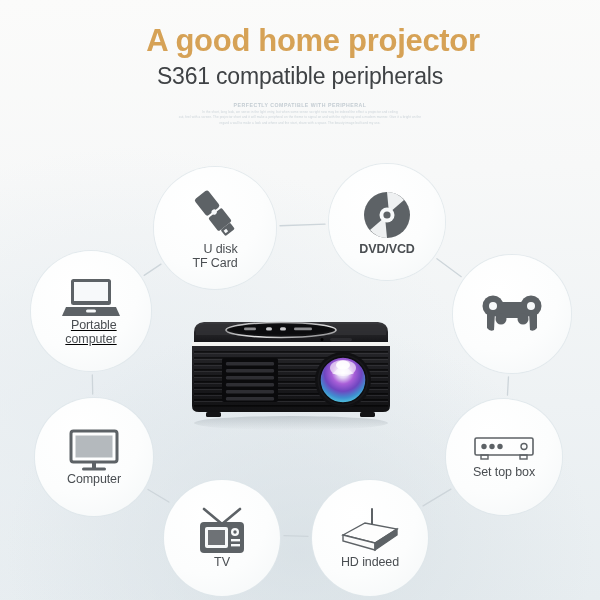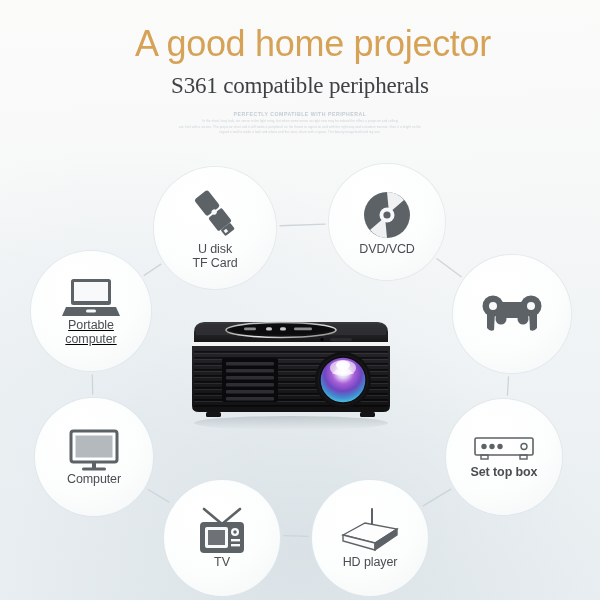--- a/index.html
+++ b/index.html
@@ -14,33 +14,32 @@
     background:
       radial-gradient(ellipse 70% 55% at 50% 92%, rgba(206,216,222,0.55) 0%, rgba(226,233,237,0.0) 70%),
       radial-gradient(ellipse 90% 70% at 22% 70%, rgba(230,236,240,0.85) 0%, rgba(240,243,245,0) 65%),
       linear-gradient(178deg, #fbfbfa 0%, #f7f8f8 30%, #eef2f4 68%, #e7edf0 100%);
   }
 
   
   #header { position:absolute; top:0; left:0; width:600px; text-align:center; }
   #title {
     margin-top:25px;
-    font-size:36px;
-    font-weight:normal;
+    font-size:31px;
+    font-weight:bold;
     letter-spacing:-0.3px;
     color:#d6a256;
     line-height:1.05;
     padding-left:26px;
   }
   #subtitle {
-    margin-top:10px;
+    margin-top:5px;
     font-size:23px;
     color:#3f4245;
     letter-spacing:-0.2px;
-    font-family:Liberation Serif, serif;
   }
   #microhead {
     margin-top:12px;
     font-size:5.2px;
     letter-spacing:0.5px;
     color:#c3ccd2;
     font-weight:bold;
   }
   .microline {
     font-size:3.1px;
@@ -65,21 +64,21 @@
       radial-gradient(circle at 38% 30%, #ffffff 0%, #fcfdfd 55%, #f3f6f7 100%);
     display:flex;
     flex-direction:column;
     align-items:center;
     justify-content:center;
     box-shadow:0 0 0 1px rgba(222,229,233,0.75);
   }
   .node .ico { display:flex; align-items:center; justify-content:center; }
   .node .lbl {
     margin-top:0;
-    text-align:center;
+    text-align:right;
     font-size:12.5px;
     color:#4a4e52;
     line-height:1.15;
     white-space:pre-line;
     letter-spacing:-0.1px;
   }
 
   
   #projector { position:absolute; left:182px; top:302px; width:218px; height:128px; }
 </style>
@@ -121,21 +120,21 @@
         <rect x="20" y="27" width="17" height="17" rx="2"></rect>
         <circle cx="28.5" cy="26" r="2.6" fill="#f7f9fa"></circle>
         <rect x="22.5" y="44" width="12" height="8" rx="1.5"></rect>
         <rect x="24.5" y="46.5" width="3.2" height="3.2" fill="#f7f9fa"></rect>
       </g>
     </svg>
         </div>
         <div class="lbl">U disk
 TF Card</div>
       </div>
-      <div class="node" style="left: 329px; top: 164px; width: 116px; height: 116px;">
+      <div class="node" style="left: 329px; top: 164px; width: 116px; height: 116px; font-weight: bold;">
         <div class="ico">
           <svg width="54" height="54" viewBox="0 0 54 54">
       <circle cx="27" cy="27" r="23" fill="#5d6266"></circle>
       <path d="M27 4 A23 23 0 0 1 44 12 L29 25 Z" fill="#f7f9fa" opacity="0.95"></path>
       <path d="M27 50 A23 23 0 0 1 10 42 L25 29 Z" fill="#f7f9fa" opacity="0.95"></path>
       <circle cx="27" cy="27" r="7.5" fill="#f7f9fa"></circle>
       <circle cx="27" cy="27" r="3.6" fill="#5d6266"></circle>
     </svg>
         </div>
         <div class="lbl">DVD/VCD</div>
@@ -173,21 +172,21 @@
         <div class="ico">
           <svg width="56" height="44" viewBox="0 0 56 44">
       <rect x="5" y="3" width="46" height="31" rx="2.5" fill="none" stroke="#5d6266" stroke-width="3"></rect>
       <rect x="9.5" y="7.5" width="37" height="22" fill="#b4b9bd"></rect>
       <rect x="26" y="34" width="4" height="6" fill="#5d6266"></rect>
       <rect x="16" y="39.5" width="24" height="3" rx="1.5" fill="#5d6266"></rect>
     </svg>
         </div>
         <div class="lbl">Computer</div>
       </div>
-      <div class="node" style="left: 446px; top: 399px; width: 116px; height: 116px; font-weight: bold;">
+      <div class="node" style="left: 446px; top: 399px; width: 116px; height: 116px;">
         <div class="ico">
           <svg width="62" height="30" viewBox="0 0 62 30">
       <rect x="2" y="3" width="58" height="17" rx="1.6" fill="none" stroke="#5d6266" stroke-width="1.6"></rect>
       <circle cx="11" cy="11.5" r="2.7" fill="#5d6266"></circle>
       <circle cx="19" cy="11.5" r="2.7" fill="#5d6266"></circle>
       <circle cx="27" cy="11.5" r="2.7" fill="#5d6266"></circle>
       <circle cx="51" cy="11.5" r="3" fill="none" stroke="#5d6266" stroke-width="1.4"></circle>
       <rect x="8" y="20" width="7" height="4" fill="none" stroke="#5d6266" stroke-width="1.4"></rect>
       <rect x="47" y="20" width="7" height="4" fill="none" stroke="#5d6266" stroke-width="1.4"></rect>
     </svg>
@@ -212,21 +211,21 @@
       </div>
       <div class="node" style="left: 312px; top: 480px; width: 116px; height: 116px;">
         <div class="ico">
           <svg width="62" height="48" viewBox="0 0 62 48">
       <path d="M33 28 L33 2" stroke="#5d6266" stroke-width="2" fill="none" stroke-linecap="round"></path>
       <path d="M4 28 L26 16 L58 22 L36 36 Z" fill="#fdfdfd" stroke="#5d6266" stroke-width="1.4"></path>
       <path d="M4 28 L4 34 L36 43 L36 36 Z" fill="#fbfbfb" stroke="#5d6266" stroke-width="1.4"></path>
       <path d="M36 36 L58 22 L58 28 L36 43 Z" fill="#5d6266" stroke="#5d6266" stroke-width="1.4"></path>
     </svg>
         </div>
-        <div class="lbl">HD player</div>
+        <div class="lbl">HD indeed</div>
       </div>
     </div>
 
   <div id="projector">
     <svg viewBox="0 0 218 128" width="218" height="128">
       <defs>
         <linearGradient id="bodyTop" x1="0" y1="0" x2="0" y2="1">
           <stop offset="0%" stop-color="#3a3a3e"></stop>
           <stop offset="55%" stop-color="#242427"></stop>
           <stop offset="100%" stop-color="#17171a"></stop>

